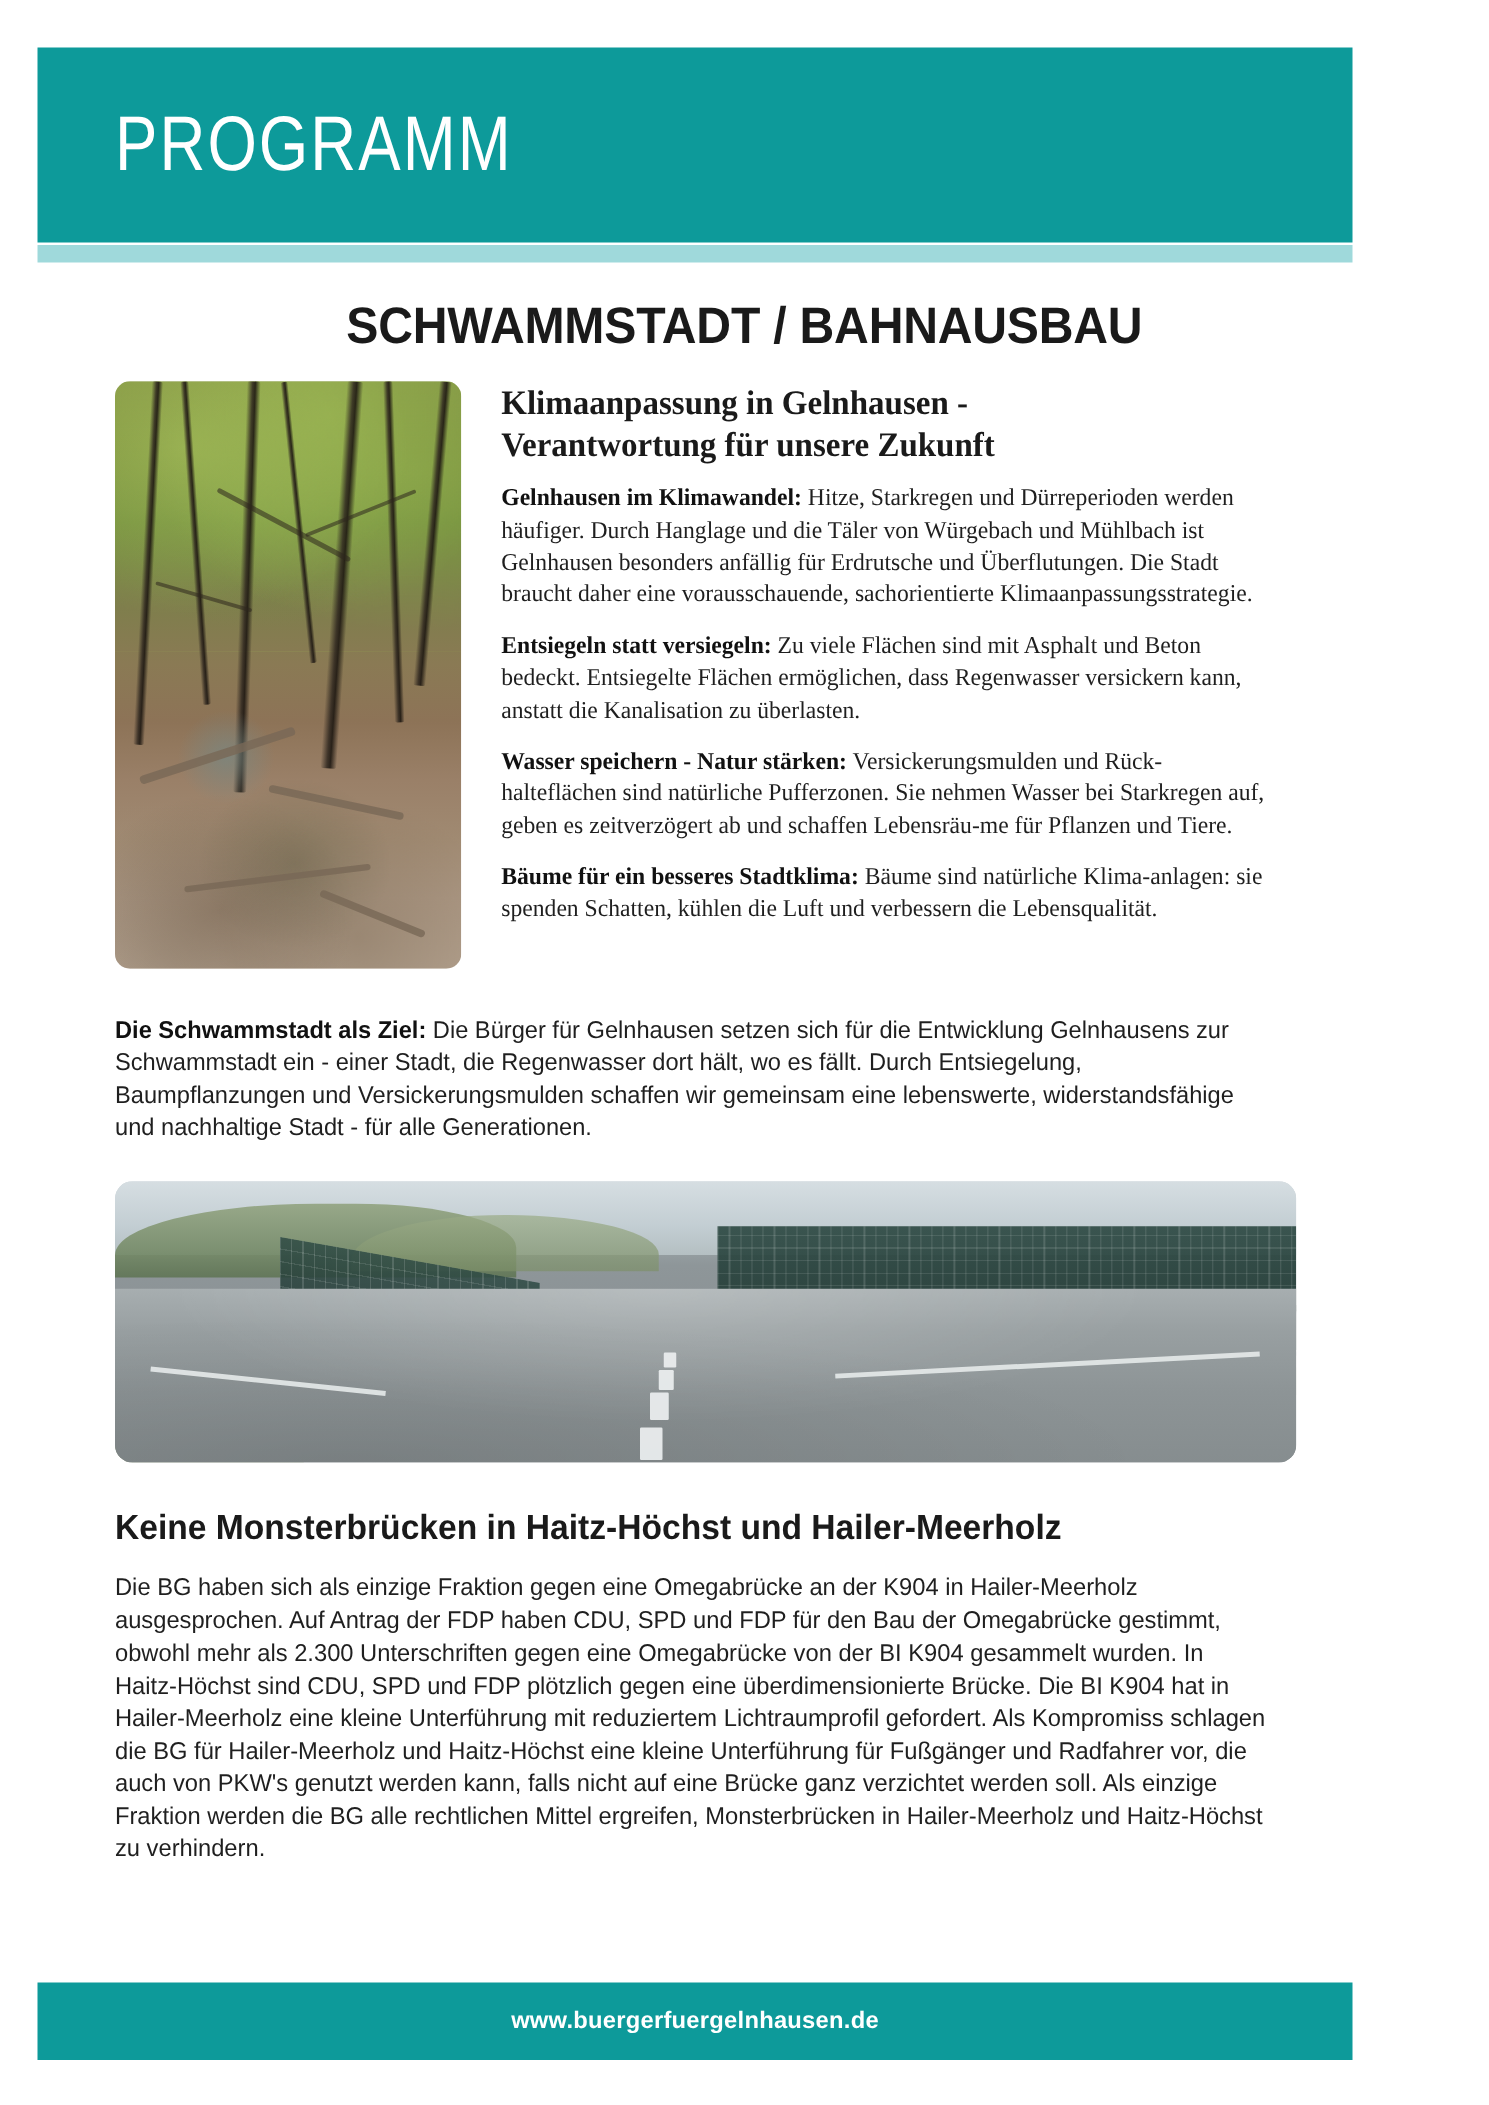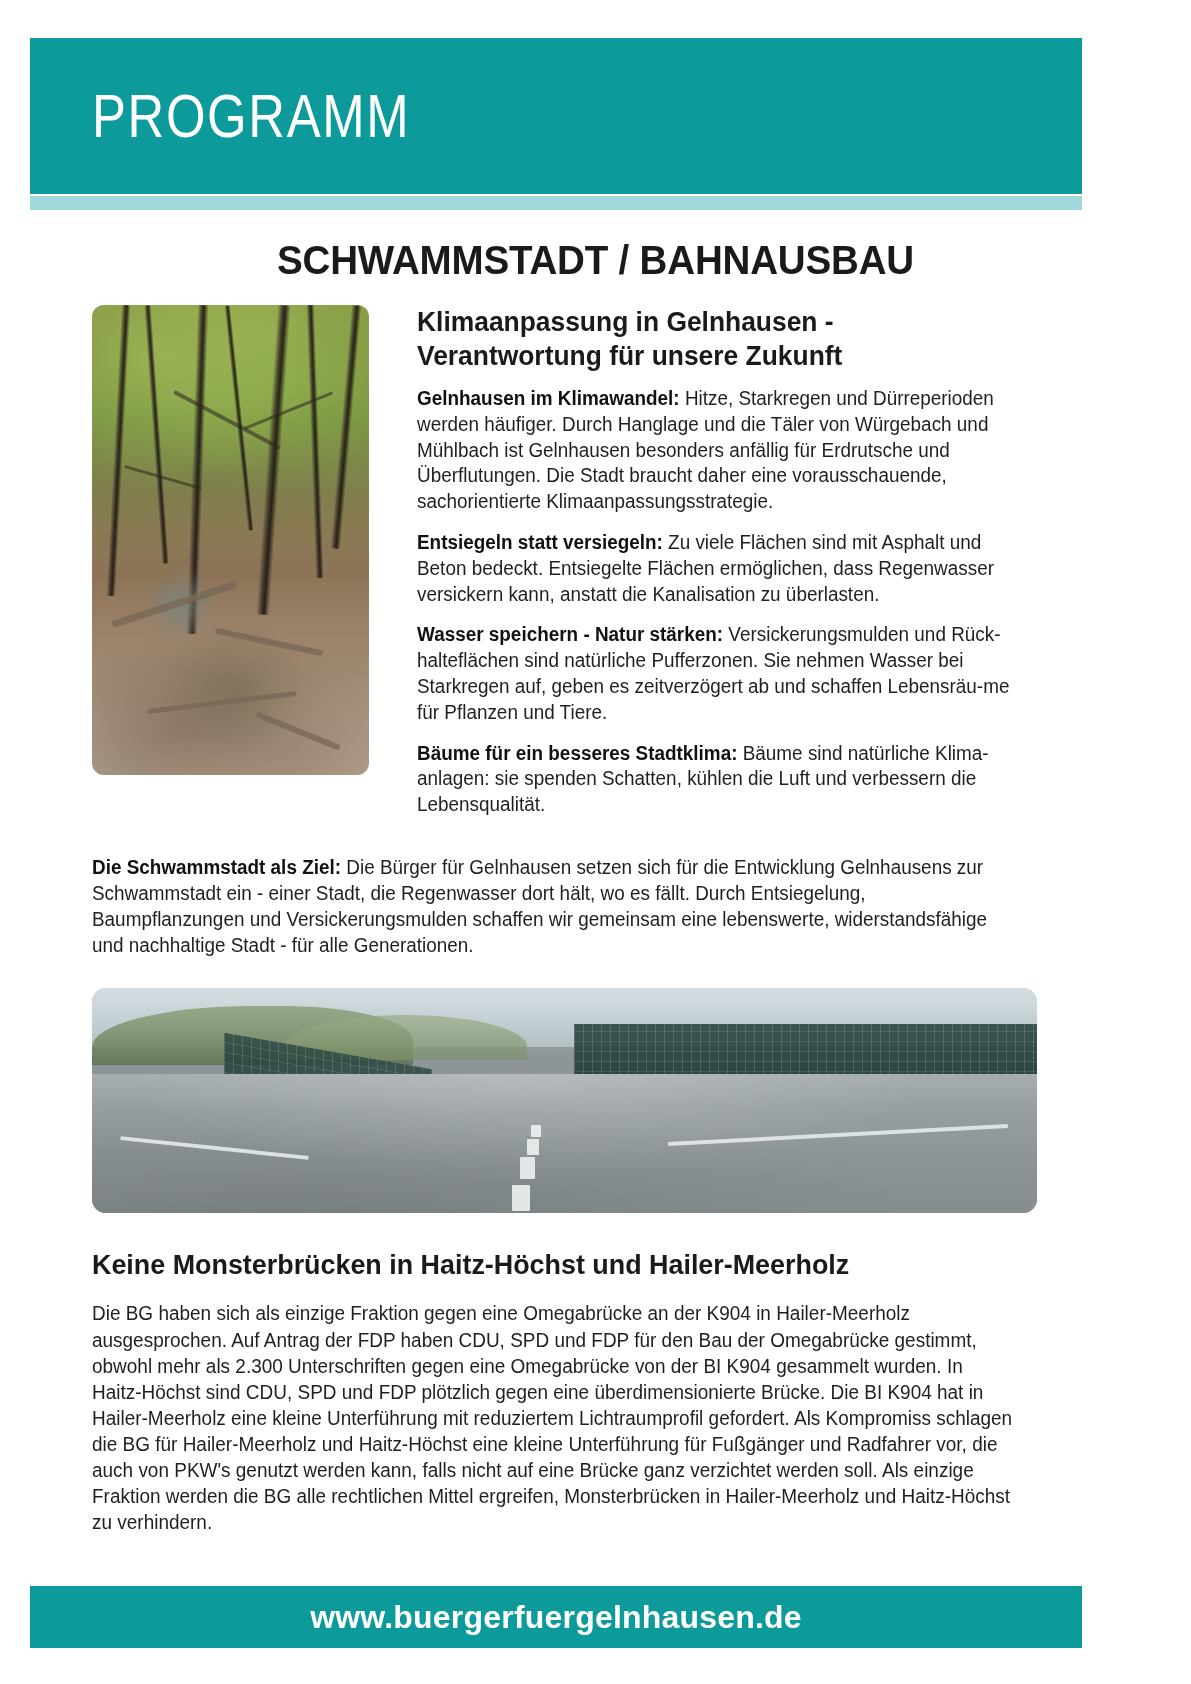--- a/index.html
+++ b/index.html
@@ -117,22 +117,23 @@
   }
   .photo1 {
     width: 277px;
     height: 470px;
     border-radius: 12px;
     overflow: hidden;
     position: relative;
   }
   .text-col {
     flex: 1 1 auto;
-    padding-left: 48px;
+    padding-left: 32px;
     box-sizing: border-box;
+    font-family: Liberation Serif, serif;
   }
 
   h2.section-sub {
     margin: 0 0 14px 0;
     font-size: 27.5px;
     font-weight: 700;
     line-height: 1.22;
     color: #1a1a1a;
     transform: scaleX(0.96);
     transform-origin: left top;
@@ -193,21 +194,21 @@
     bottom: 36px;
     width: 1052px;
     height: 62px;
     background: #0D9A9A;
     display: flex;
     align-items: center;
     justify-content: center;
   }
   .footer-url {
     color: #ffffff;
-    font-size: 32px;
+    font-size: 19px;
     font-weight: 700;
     letter-spacing: 0.2px;
   }
 
   
   .forest-bg {
     position: absolute;
     inset: 0;
     background:
       linear-gradient(180deg, rgba(0,0,0,0.10) 0%, rgba(0,0,0,0) 22%),

